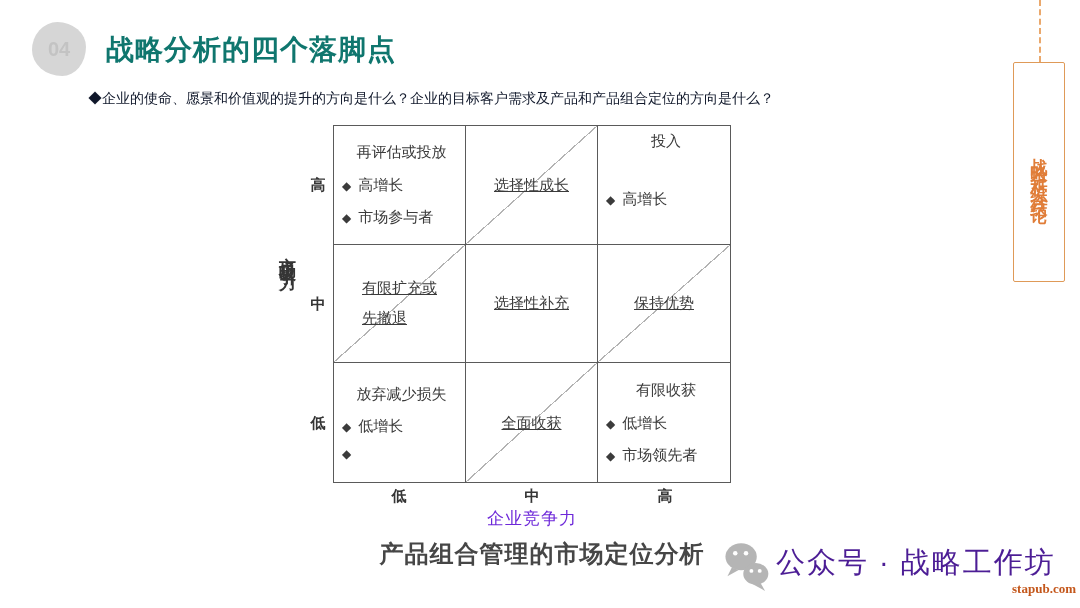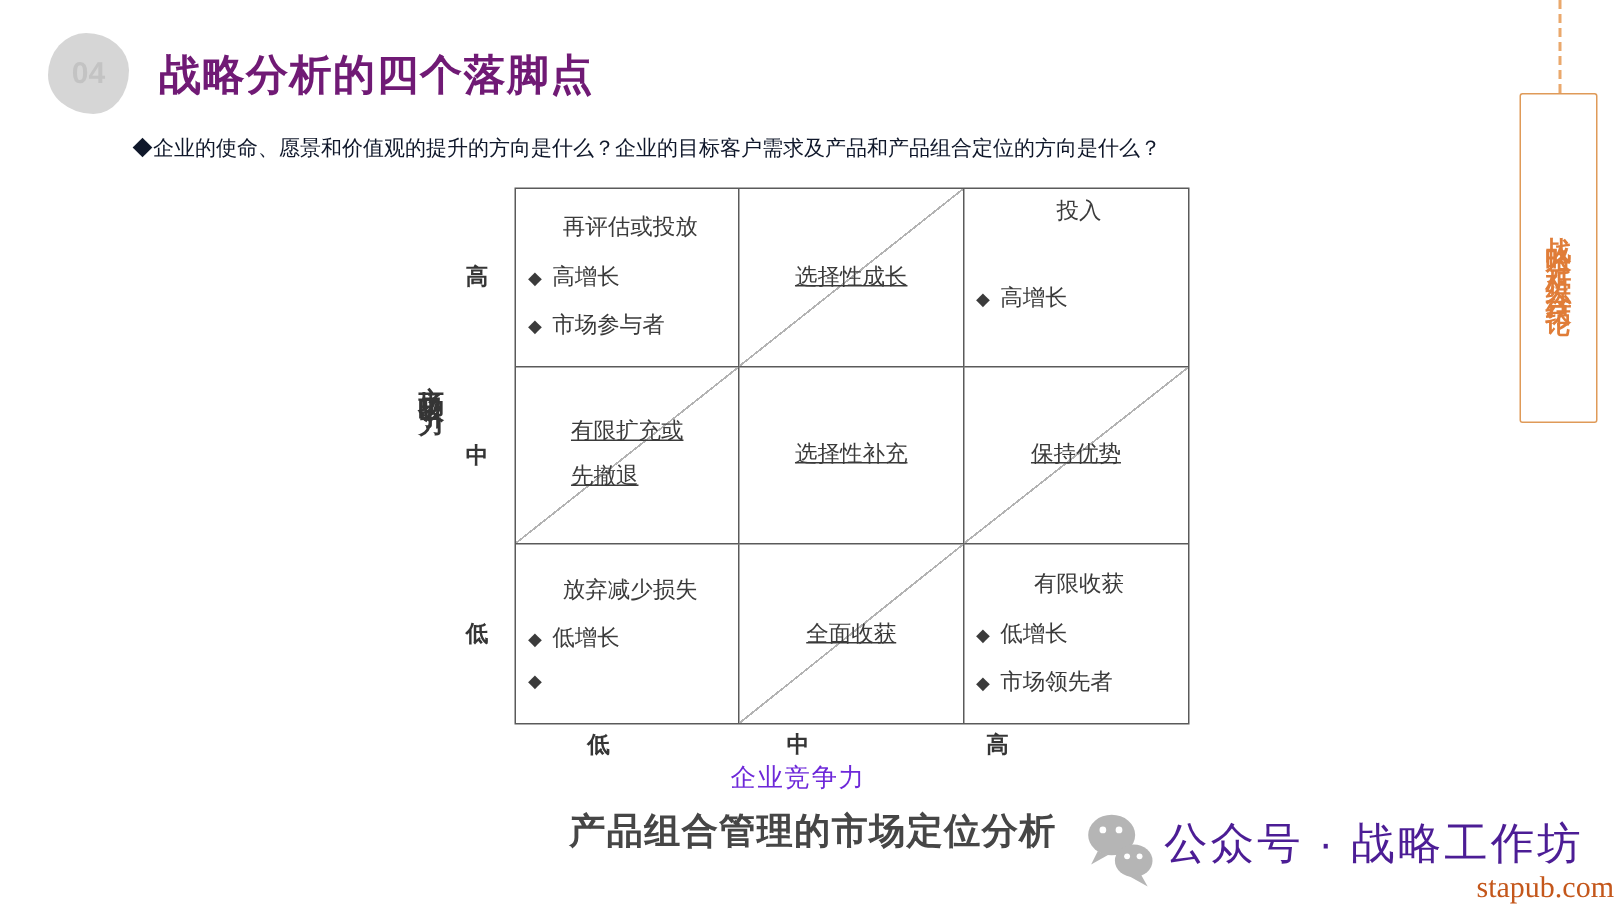--- a/index.html
+++ b/index.html
@@ -5,26 +5,26 @@
   * { margin:0; padding:0; box-sizing:border-box; }
   body { background:#e9e9e9; font-family:"Liberation Sans", sans-serif; }
   .slide { position:relative; width:1080px; height:608px; background:#ffffff; overflow:hidden; }
 
   
   .badge { position:absolute; left:32px; top:22px; width:54px; height:54px;
            background:#d6d6d6; border-radius:47% 53% 44% 56% / 52% 46% 54% 48%;
            display:flex; align-items:center; justify-content:center;
            color:#c3c3c3; font-size:20px; font-weight:bold; }
   .title { position:absolute; left:106px; top:31px; font-size:28px; font-weight:bold;
-           color:#701a75; letter-spacing:1px; white-space:nowrap; }
+           color:#0f766e; letter-spacing:1px; white-space:nowrap; }
   .subtitle { position:absolute; left:88px; top:90px; font-size:14px; color:#0f172a;
               white-space:nowrap; }
 
   
-  .matrix { position:absolute; left:343px; top:125px; width:450px; height:358px;
+  .matrix { position:absolute; left:333px; top:125px; width:398px; height:358px;
             display:grid; grid-template-columns:1fr 1fr 1fr; grid-template-rows:1fr 1fr 1fr;
             border:1px solid #5a5a5a; }
   .cell { border-right:1px solid #5a5a5a; border-bottom:1px solid #5a5a5a;
           font-size:15px; color:#3b3b3b; position:relative; overflow:hidden; }
   .cell:nth-child(3n) { border-right:none; }
   .cell:nth-child(n+7) { border-bottom:none; }
   .cell.diag { background-image:linear-gradient(to bottom right,
       transparent calc(50% - 0.6px), #b3b3b3 calc(50% - 0.6px),
       #b3b3b3 calc(50% + 0.6px), transparent calc(50% + 0.6px)); }
   .cell-corner { display:flex; flex-direction:column; justify-content:center;
@@ -57,21 +57,21 @@
               border:1px solid #df9a58; border-radius:2px;
               display:flex; align-items:center; justify-content:center; }
   .side-text { writing-mode:vertical-rl; text-orientation:upright;
                font-size:17px; font-weight:bold; color:#e07d38; letter-spacing:7px; }
 
   
   .wechat-icon { position:absolute; left:723px; top:541px; width:47px; height:51px; }
   .footer-label { position:absolute; left:776px; top:543px; font-size:29px;
                   color:#4c1d95; letter-spacing:2px; white-space:nowrap; }
   .site { position:absolute; right:4px; top:581px; font-family:"Liberation Serif", serif;
-          font-size:20px; color:#c4571b; }
+          font-size:13px; color:#c4571b;font-weight:bold; }
 </style>
 </head>
 <body>
 
 <div class="slide">
 
   <div class="badge">
     <span>04</span>
   </div>
   <h1 class="title">战略分析的四个落脚点</h1>

